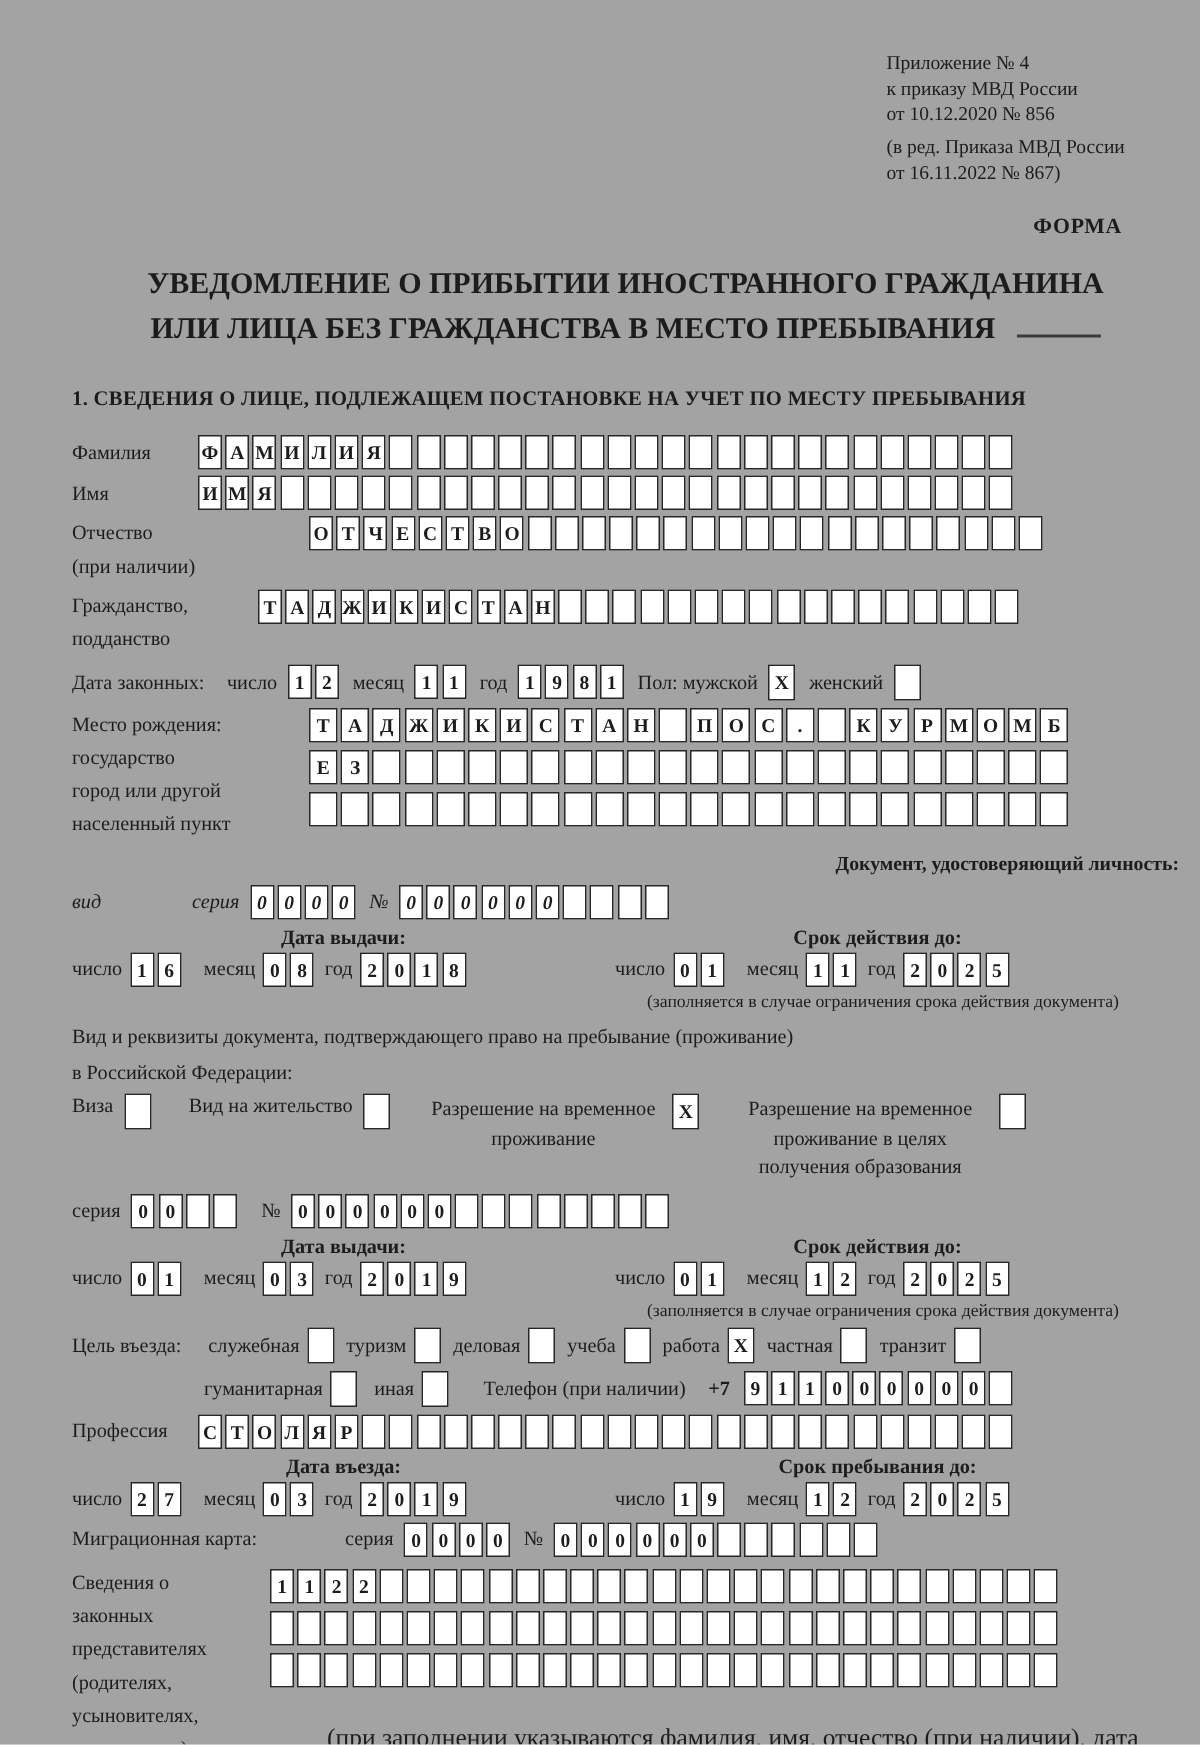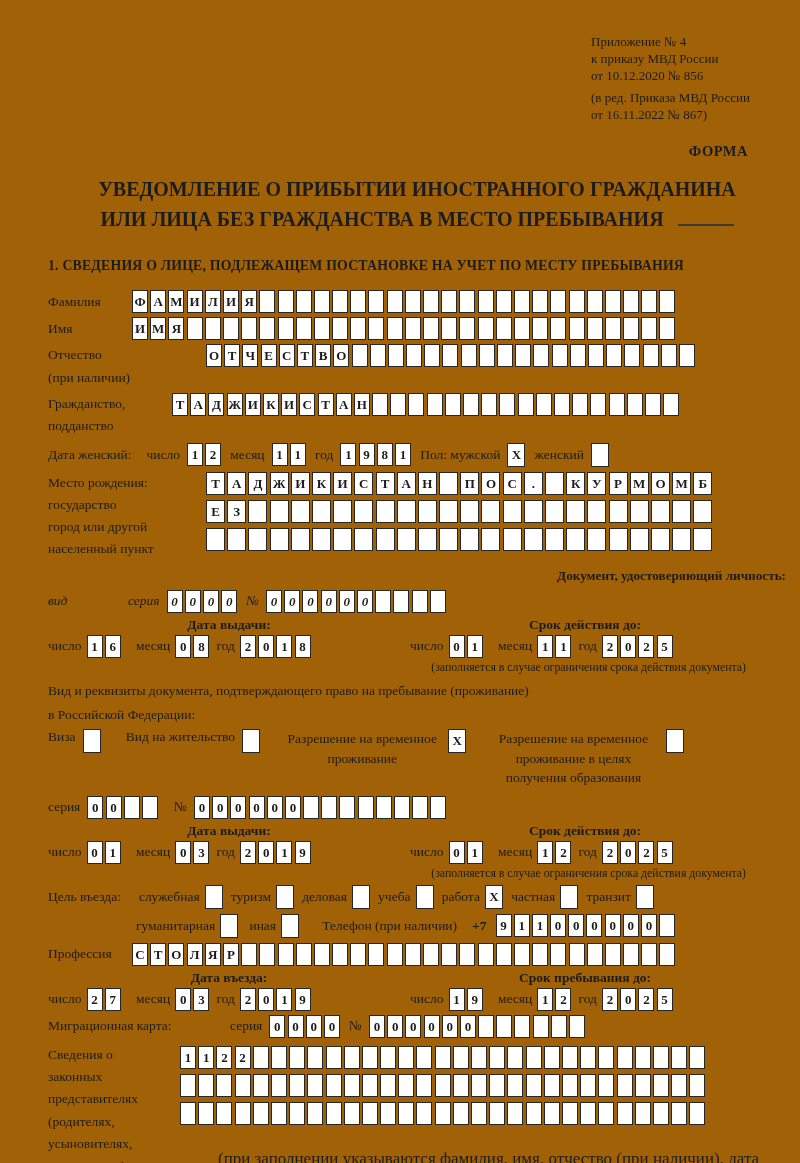--- a/index.html
+++ b/index.html
@@ -1,17 +1,17 @@
 <!DOCTYPE html>
 <html><head>
 <meta charset="utf-8">
 <style>
   html,body{margin:0;padding:0;background:#e9e9e9;}
   .page{
-    width:800px;height:1163px;margin:0 auto;background:#a16207;
+    width:800px;height:1163px;margin:0 auto;background:#a3a3a3;
     font-family:"Liberation Serif","DejaVu Serif",serif;color:#1c1c1c;
     padding:34px 14px 0 48px;box-sizing:border-box;overflow:hidden;position:relative;
   }
   
   .ref-block{margin-left:auto;width:195px;font-size:13px;line-height:1.3;}
   .ref-amend{margin-top:5px;}
   .forma{text-align:right;padding-right:38px;font-weight:bold;font-size:14.5px;margin-top:20px;letter-spacing:.5px;}
   .title{ text-align:center;font-weight:bold;font-size:20px;line-height:1.5;margin-top:14px;}
   .title-underline{display:inline-block;width:56px;border-bottom:2px solid #3a3a3a;height:12px;margin-left:14px;}
   .section-title{font-weight:bold;font-size:13.8px;margin-top:24px;margin-bottom:16px;letter-spacing:.2px;}
@@ -100,21 +100,21 @@
 
   <div class="row row-top">
     <span class="lbl2 w-label-cit">
       <span>Гражданство,</span><br>
       <span>подданство</span>
     </span>
     <span class="cells"><span class="cell">Т</span><span class="cell">А</span><span class="cell">Д</span><span class="cell">Ж</span><span class="cell">И</span><span class="cell">К</span><span class="cell">И</span><span class="cell">С</span><span class="cell">Т</span><span class="cell">А</span><span class="cell">Н</span><span class="cell"></span><span class="cell"></span><span class="cell"></span><span class="cell"></span><span class="cell"></span><span class="cell"></span><span class="cell"></span><span class="cell"></span><span class="cell"></span><span class="cell"></span><span class="cell"></span><span class="cell"></span><span class="cell"></span><span class="cell"></span><span class="cell"></span><span class="cell"></span><span class="cell"></span></span>
   </div>
 
   <div class="row" style="gap:7px;margin-top:5px;">
-    <span class="lbl">Дата женский:</span>
+    <span class="lbl">Дата законных:</span>
     <span class="lbl" style="margin-left:8px;">число</span>
     <span class="cells"><span class="cell">1</span><span class="cell">2</span></span>
     <span class="lbl">месяц</span>
     <span class="cells"><span class="cell">1</span><span class="cell">1</span></span>
     <span class="lbl">год</span>
     <span class="cells"><span class="cell">1</span><span class="cell">9</span><span class="cell">8</span><span class="cell">1</span></span>
     <span class="lbl">Пол: мужской</span>
     <span class="cells cb"><span class="cell">X</span></span>
     <span class="lbl">женский</span>
     <span class="cells cb"><span class="cell"></span></span>

